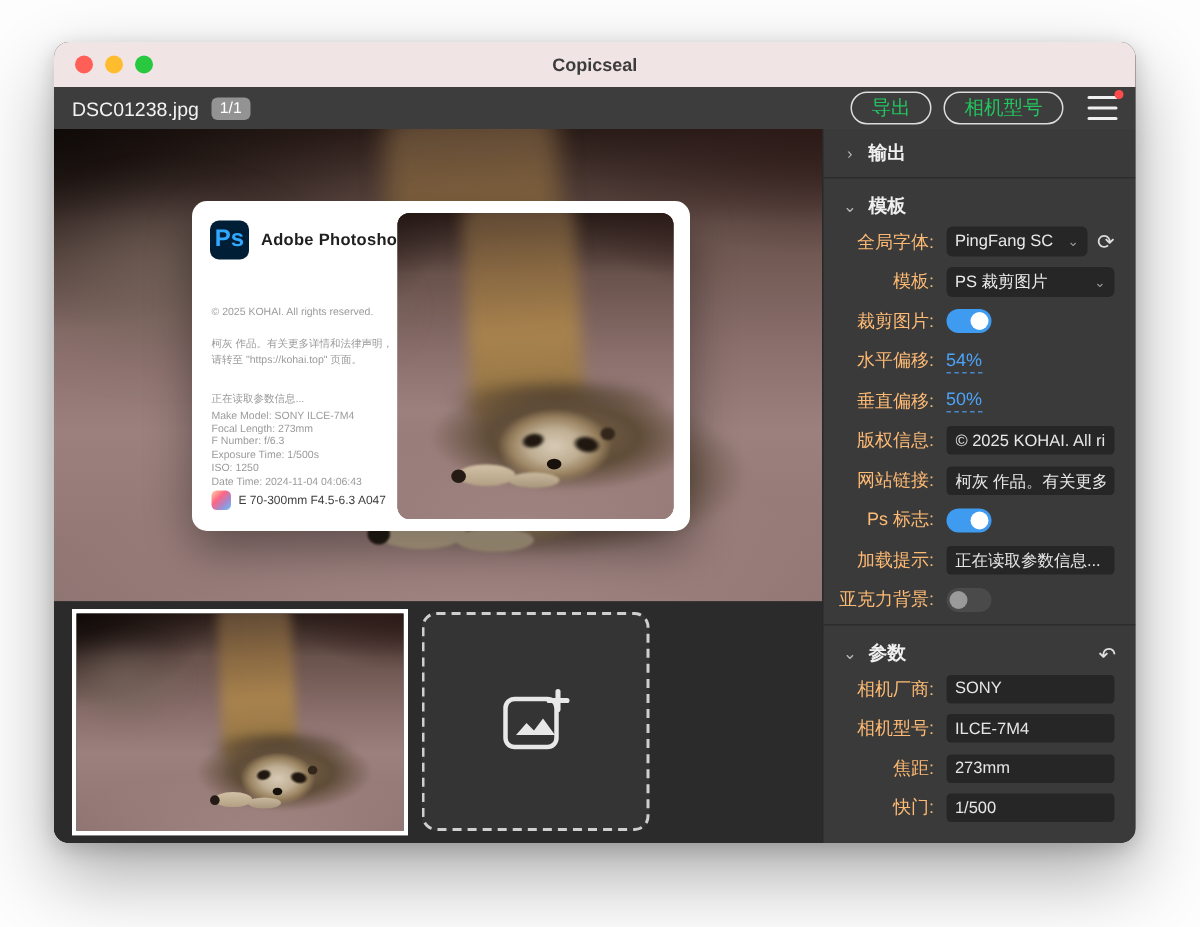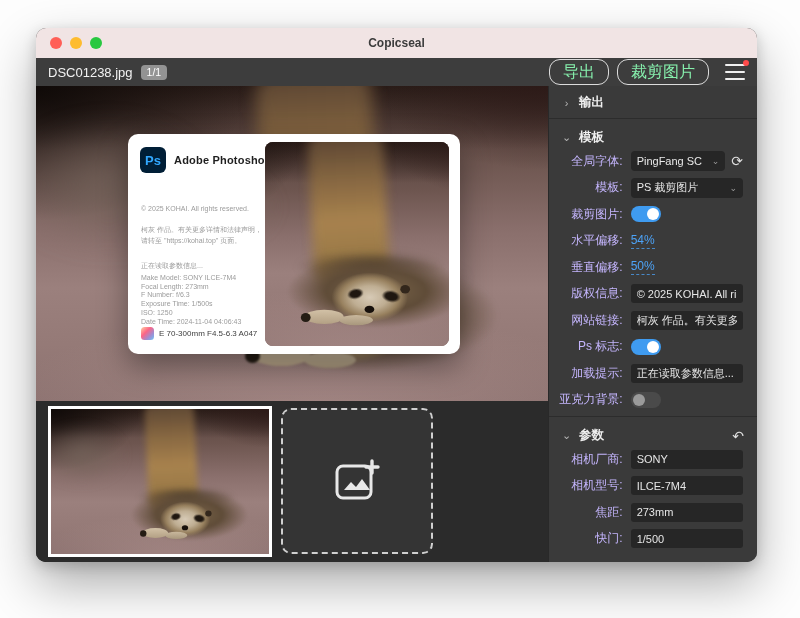--- a/index.html
+++ b/index.html
@@ -14,22 +14,22 @@
   .titlebar { height:30px; background:#f1e4e4; position:relative; display:flex; align-items:center; justify-content:center; }
   .lights { position:absolute; left:14px; top:9px; display:flex; gap:8px; }
   .light { width:12px; height:12px; border-radius:50%; }
   .light.red{ background:#ff5f57; } .light.yellow{ background:#febc2e; } .light.green{ background:#28c840; }
   .win-title { font-size:12px; font-weight:700; color:#3c3c3c; }
 
   .toolbar { height:28px; background:#3d3d3d; display:flex; align-items:center; padding:0 12px; gap:8px; }
   .filename { color:#f2f2f2; font-size:13px; }
   .badge { background:#939393; color:#fff; font-size:10.5px; border-radius:4px; padding:1.5px 6px; }
   .spacer { flex:1; }
-  .pill { border:1px solid #dcdcdc; border-radius:11px; background:transparent; color:#86efac;
-    font-size:16px; padding:2.5px 13px; line-height:1.2; white-space:nowrap; font-family:inherit; }
+  .pill { border:1px solid #dcdcdc; border-radius:11px; background:transparent; color:#22c55e;
+    font-size:13px; padding:2.5px 13px; line-height:1.2; white-space:nowrap; font-family:inherit; }
   .menu-btn { position:relative; width:20px; height:16px; margin-left:8px; display:flex; flex-direction:column; justify-content:space-between; }
   .menu-bar { height:2.4px; background:#f0f0f0; border-radius:1px; }
   .menu-dot { position:absolute; top:-4px; right:-4px; width:6px; height:6px; border-radius:50%; background:#ff4b4b; }
 
   .body { display:flex; height:476px; }
 
   
   .preview { width:512px; position:relative; background:#2b2b2b; flex-shrink:0; }
   .photo { position:absolute; left:0; top:0; width:512px; height:315px; overflow:hidden; }
 
@@ -61,21 +61,21 @@
   .mk-paw { position:absolute; left:215px; top:258px; width:60px; height:22px; border-radius:50%;
     background:linear-gradient(180deg,#d2c1a6,#b3a084); filter:blur(1px); }
   .mk-paw2 { position:absolute; left:268px; top:266px; width:52px; height:16px; border-radius:50%;
     background:linear-gradient(180deg,#c9b89d,#a8977c); filter:blur(1px); }
   .mk-claws { position:absolute; left:209px; top:263px; width:15px; height:14px; border-radius:50%; background:#241c14; filter:blur(.8px); }
 
   
   .card { position:absolute; left:92px; top:48px; width:332px; height:220px; background:#fff;
     border-radius:10px; box-shadow:0 12px 30px rgba(0,0,0,.38); }
   .ps-logo { position:absolute; left:12px; top:13px; width:26px; height:26px; border-radius:6px;
-    background:#001e36; color:#31a8ff; font-weight:700; font-size:13px; display:flex; align-items:center; justify-content:center; }
+    background:#001e36; color:#31a8ff; font-weight:700; font-size:16px; display:flex; align-items:center; justify-content:center; }
   .app-name { position:absolute; left:46px; top:20px; font-size:11px; font-weight:700; color:#1f1f1f; letter-spacing:.2px; }
   .cp   { position:absolute; left:13px; top:71px;  width:122px; font-size:7px; color:#9b9b9b; }
   .site { position:absolute; left:13px; top:90px;  width:126px; font-size:7px; color:#9b9b9b; line-height:11px; }
   .loadtxt { position:absolute; left:13px; top:127px; font-size:7px; color:#9b9b9b; }
   .exif { position:absolute; left:13px; top:140px; font-size:7px; color:#9b9b9b; line-height:8.7px; }
   .lens-row { position:absolute; left:13px; top:193px; display:flex; align-items:center; gap:5px; }
   .lens-icon { width:13px; height:13px; border-radius:3.5px;
     background:linear-gradient(135deg,#ffd3a5 0%,#fd6585 38%,#a18cd1 70%,#6bc5f8 100%); }
   .lens-name { font-size:8px; font-weight:400; color:#3d3d3d; }
   .card-img { position:absolute; left:137px; top:8px; width:184px; height:204px; border-radius:8px; overflow:hidden; background:#77605c; }
@@ -88,21 +88,21 @@
   .addbox { position:absolute; left:245px; top:7px; width:152px; height:146px; border:2px dashed #cfcfcf;
     border-radius:10px; background:#343434; display:flex; align-items:center; justify-content:center; }
 
   
   .sidebar { width:209px; background:#3a3a3a; border-left:1px solid #292929; padding-top:3px; overflow:hidden; }
   .sec-head { height:27px; display:flex; align-items:center; gap:8px; padding:0 13px; }
   .sec-title { font-size:12.5px; font-weight:700; color:#efefef; }
   .chev { color:#b5b5b5; font-size:11px; width:9px; text-align:center; }
   .divider { height:1px; background:#2c2c2c; margin:2px 0 5px 0; }
   .srow { display:flex; align-items:center; margin:0 14px 6.5px 6px; min-height:20px; }
-  .slabel { width:68px; text-align:right; margin-right:8px; color:#c4b5fd; font-size:12px; white-space:nowrap; overflow:hidden; }
+  .slabel { width:68px; text-align:right; margin-right:8px; color:#fdba74; font-size:12px; white-space:nowrap; overflow:hidden; }
   .sctrl { width:113px; display:flex; align-items:center; }
   .sel { flex:1; height:20px; background:#262626; border-radius:4px; color:#e9e9e9; font-size:11px;
     display:flex; align-items:center; padding:0 6px; min-width:0; }
   .sel-text { white-space:nowrap; overflow:hidden; }
   .sel-arrow { margin-left:auto; color:#9a9a9a; font-size:9px; padding-left:4px; }
   .icon-btn { color:#dedede; font-size:14px; line-height:1; margin-left:6px; }
   .toggle { width:30px; height:16px; border-radius:8px; position:relative; }
   .toggle.on { background:#3f9bf0; } .toggle.off { background:#4a4a4a; }
   .knob { position:absolute; top:2px; width:12px; height:12px; border-radius:50%; }
   .toggle.on .knob { right:2px; background:#fff; }
@@ -125,21 +125,21 @@
         <span class="light green"></span>
       </div>
       <span class="win-title">Copicseal</span>
     </div>
 
     <div class="toolbar">
       <span class="filename">DSC01238.jpg</span>
       <span class="badge">1/1</span>
       <span class="spacer"></span>
       <button class="pill">导出</button>
-      <button class="pill">裁剪图片</button>
+      <button class="pill">相机型号</button>
       <div class="menu-btn">
         <span class="menu-bar"></span>
         <span class="menu-bar"></span>
         <span class="menu-bar"></span>
         <span class="menu-dot"></span>
       </div>
     </div>
 
     <div class="body">
 

